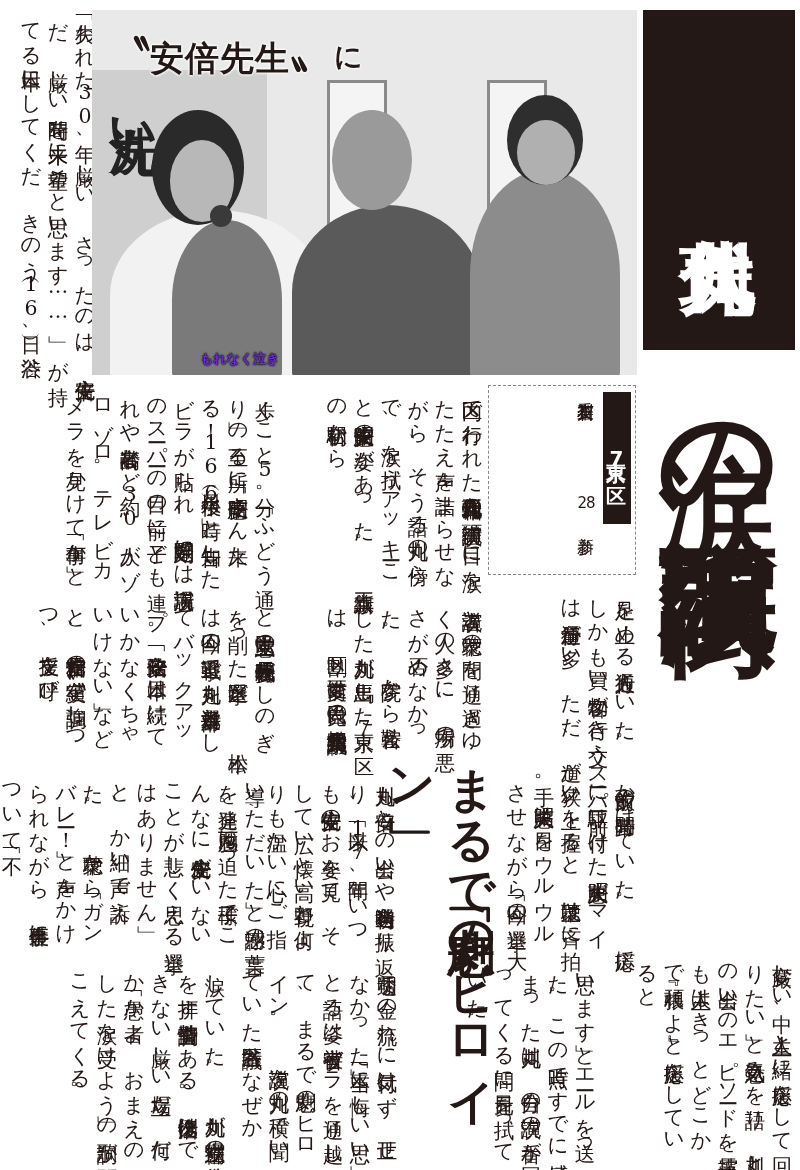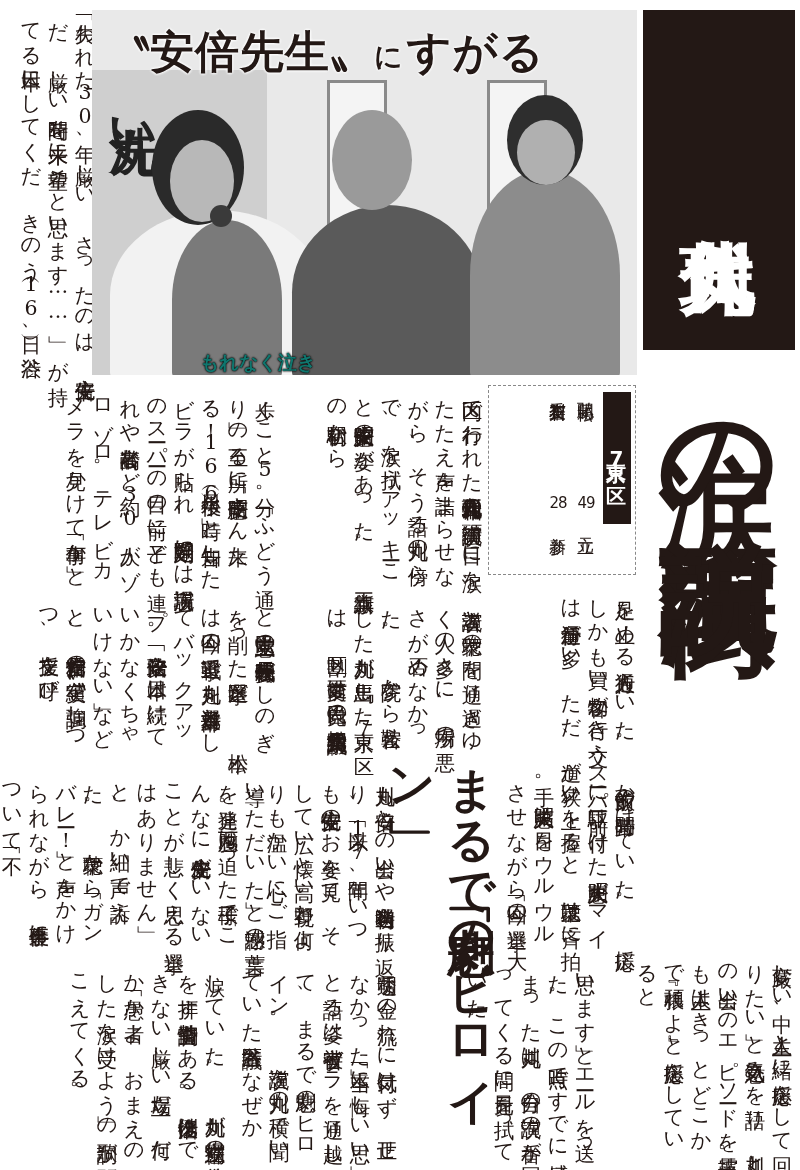--- a/index.html
+++ b/index.html
@@ -12,25 +12,25 @@
   
   #lead { position: absolute; left: 6px; top: 8px; width: 92px; height: 370px; }
 
   
   #photo { position: absolute; left: 92px; top: 10px; width: 545px; height: 365px; background: #e9e9e9; overflow: hidden; }
   #photo .bg-sign { position: absolute; left: 0; top: 60px; width: 175px; height: 305px; background: #cfcfcf; }
   #photo .sign-text { position: absolute; left: 10px; top: 80px; font-size: 48px; font-weight: bold; color: #222; font-family: "DejaVu Sans", sans-serif; letter-spacing: -2px; }
   #photo .window { position: absolute; top: 70px; width: 60px; height: 295px; background: #f4f4f4; border: 3px solid #8a8a8a; }
   .person { position: absolute; border-radius: 50% 50% 8px 8px; }
   .head { position: absolute; border-radius: 50%; }
-  #photo .caption { position: absolute; left: 108px; top: 340px; font-size: 19px; color: #0f766e; font-weight: bold; text-shadow: 0 0 2px #000, 0 0 2px #000; text-align: right; }
+  #photo .caption { position: absolute; left: 108px; top: 340px; font-size: 13px; color: #6d28d9; font-weight: bold; text-shadow: 0 0 2px #000, 0 0 2px #000; text-align: right; }
 
   
   #photo-headline { position: absolute; left: 110px; top: 12px; height: 70px; display: flex; align-items: flex-end; font-family: "DejaVu Sans", sans-serif; font-weight: bold; color: #231815; text-shadow: 0 0 3px #fff, 0 0 3px #fff, 0 0 3px #fff; }
-  #photo-headline .big { font-size: 44px; letter-spacing: 1px; }
+  #photo-headline .big { font-size: 34px; letter-spacing: 1px; }
   #photo-headline .small { font-size: 28px; margin: 0 4px 6px; }
   #photo-headline .q { font-size: 40px; }
 
   
   #name-banner { position: absolute; left: 643px; top: 10px; width: 152px; height: 340px; background: #231815; color: #fff; display: flex; justify-content: center; align-items: center; }
   #name-banner span { font-family: "DejaVu Serif", serif; font-weight: bold; font-size: 76px; line-height: 82px; }
 
   
   #main-title { position: absolute; left: 640px; top: 355px; width: 160px; height: 585px; display: flex; justify-content: center; }
   #main-title span { font-family: "DejaVu Serif", serif; font-weight: bold; font-size: 118px; line-height: 150px; color: #231815; letter-spacing: -10px; }
@@ -86,38 +86,32 @@
   <div class="head" style="left:415px; top:85px; width:76px; height:90px; background:#2e2e2e;"></div>
   <div class="head" style="left:425px; top:110px; width:58px; height:65px; background:#b0b0b0;"></div>
   <div class="caption">もれなく泣き</div>
 </div>
 
 <div id="photo-headline">
   <span class="q">〝</span>
   <span class="big">安倍先生</span>
   <span class="q">〟</span>
   <span class="small">に</span>
-  <span class="big">すがる</span>
 </div>
 
 <div id="name-banner">
   <span class="vt">丸川珠代</span>
 </div>
 
 <div id="main-title">
   <span class="vt">涙の街頭演説</span>
 </div>
 
 <div id="candidates">
   <div class="district vt">東京7区</div>
-  <div class="cand">
-    <span class="nm">松尾明弘</span>
-    <span class="age">49</span>
-    <span class="pt">立元</span>
-  </div>
   <div class="cand">
     <span class="nm">石川友梨香</span>
     <span class="age">28</span>
     <span class="pt">参新</span>
   </div>
 </div>
 
 <div id="subhead">
   <span class="vt">まるで「悲劇のヒロイン」</span>
 </div>

